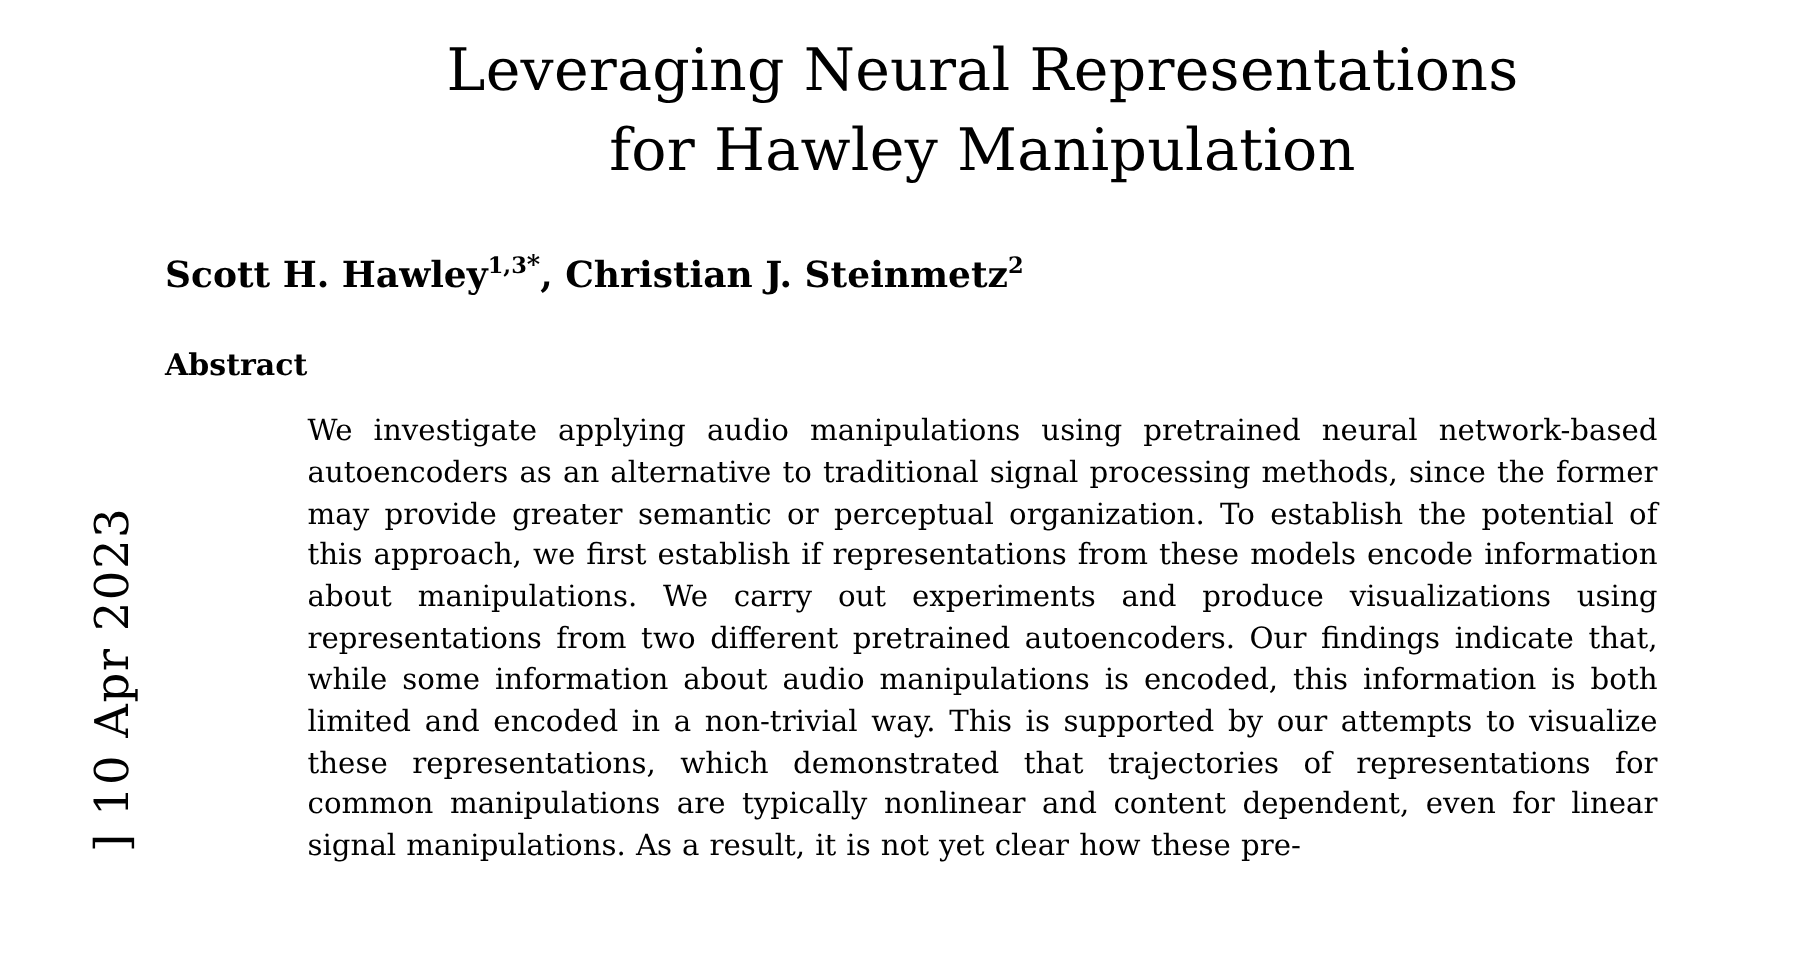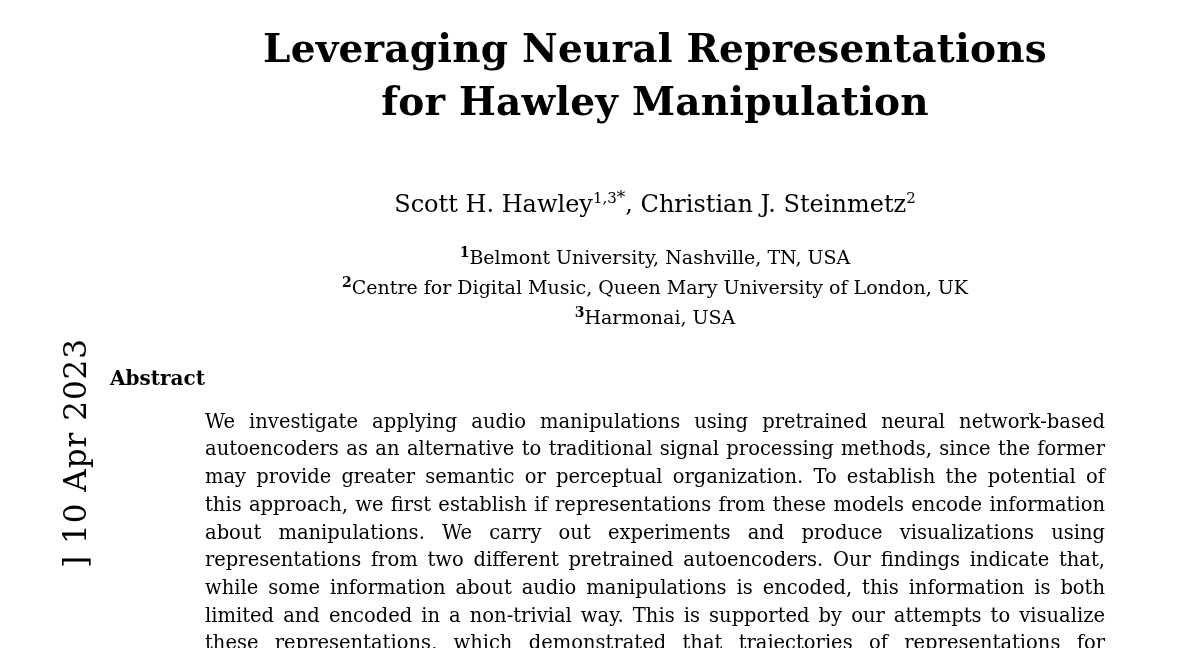--- a/index.html
+++ b/index.html
@@ -45,34 +45,35 @@
     top: 0;
     width: 1090px;
     height: 648px;
   }
 
   .title {
     margin: 0;
     padding-top: 22px;
     text-align: center;
     font-family: "DejaVu Serif", serif;
-    font-weight: bold;
+    font-weight: normal;
     font-size: 39px;
     line-height: 1.35;
     letter-spacing: 0.2px;
   }
   .title .line2 {
     display: block;
   }
 
   .authors {
-    margin-top: 60px;
-    text-align: center;
+    margin-top: 40px;
+    text-align: left;
     font-size: 24px;
     font-family: "DejaVu Serif", serif;
+    font-weight: bold;
   }
   .authors sup {
     font-size: 15px;
     vertical-align: super;
   }
   .authors .star {
     font-size: 17px;
     vertical-align: super;
   }
 
@@ -119,23 +120,18 @@
 
   <h1 class="title">
     <span>Leveraging Neural Representations</span>
     <span class="line2">for Hawley Manipulation</span>
   </h1>
 
   <div class="authors">
     <span>Scott H. Hawley</span><sup>1,3</sup><span class="star">*</span><span>, </span><span>Christian J. Steinmetz</span><sup>2</sup>
   </div>
 
-  <div class="affiliations">
-    <span class="affil-line"><sup>1</sup><span>Belmont University, Nashville, TN, USA</span></span>
-    <span class="affil-line"><sup>2</sup><span>Centre for Digital Music, Queen Mary University of London, UK</span></span>
-    <span class="affil-line"><sup>3</sup><span>Harmonai, USA</span></span>
-  </div>
 
   <div class="abstract-heading">Abstract</div>
 
   <div class="abstract-body">We investigate applying audio manipulations using pretrained neural network-based autoencoders as an alternative to traditional signal processing methods, since the former may provide greater semantic or perceptual organization. To establish the potential of this approach, we first establish if representations from these models encode information about manipulations. We carry out experiments and produce visualizations using representations from two different pretrained autoencoders. Our findings indicate that, while some information about audio manipulations is encoded, this information is both limited and encoded in a non-trivial way. This is supported by our attempts to visualize these representations, which demonstrated that trajectories of representations for common manipulations are typically nonlinear and content dependent, even for linear signal manipulations. As a result, it is not yet clear how these pre-</div>
 
 </div>
 
 </body></html>

